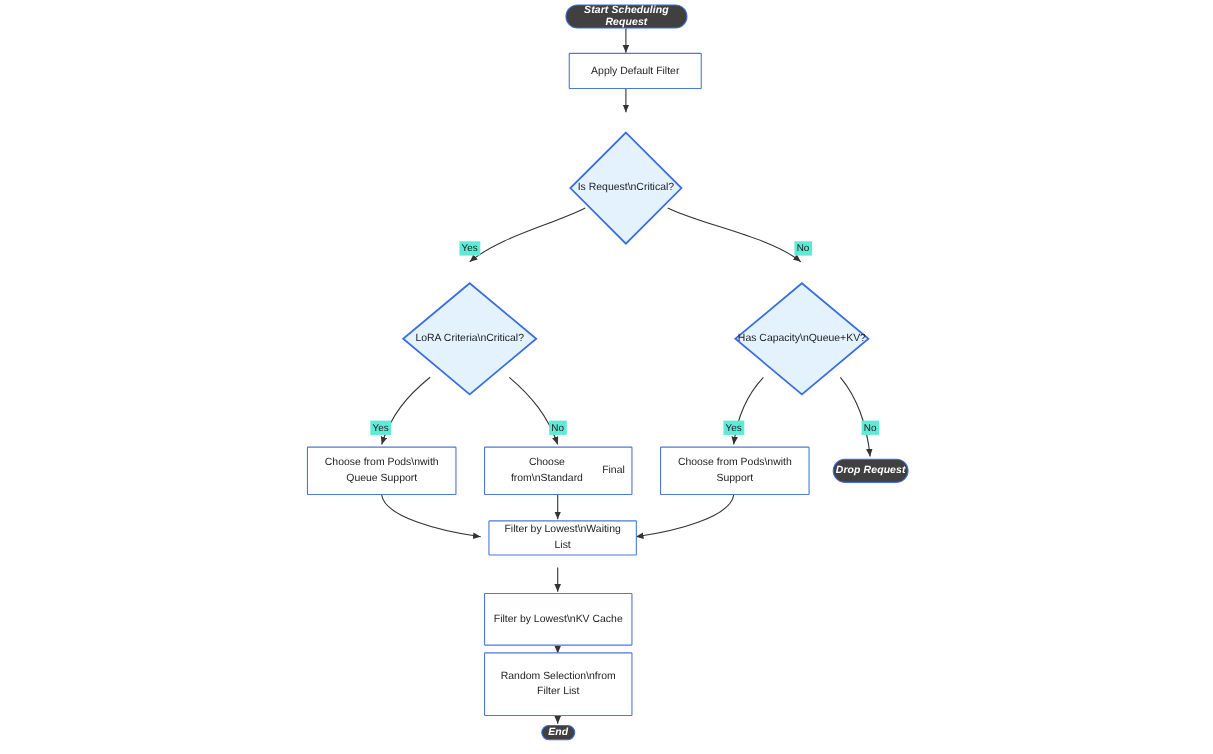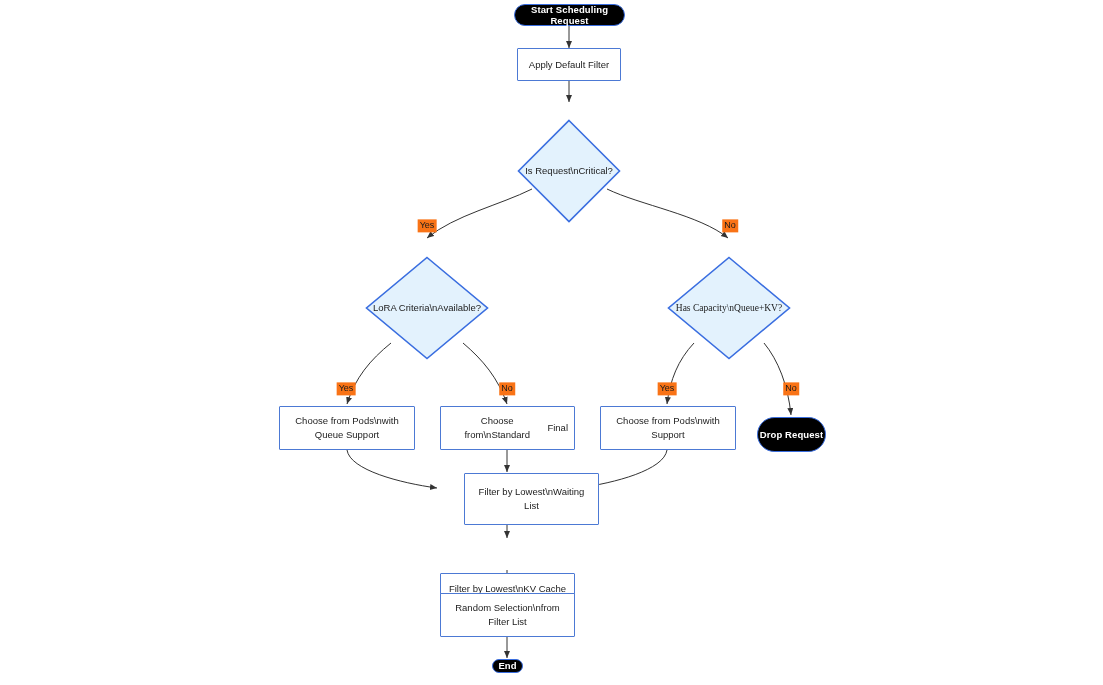--- a/index.html
+++ b/index.html
@@ -34,28 +34,29 @@
   .node {
     position: absolute;
     box-sizing: border-box;
     display: flex;
     align-items: center;
     justify-content: center;
     text-align: center;
   }
   
   .node-terminal {
-    background: #000000;
+    background: #404040;
     border: 1px solid #3a6ee0;
     border-radius: 40px;
     color: #ffffff;
     font-size: 9.5px;
     font-weight: bold;
     letter-spacing: 0.1px;
     line-height: 1.2;
+    font-style: italic;
   }
   
   .node-process {
     background: #ffffff;
     border: 1.3px solid #4c79d4;
     border-radius: 1px;
     color: #1b1b1b;
     font-size: 9.5px;
     line-height: 1.45;
     padding: 2px 6px;
@@ -76,21 +77,21 @@
     position: relative;
     z-index: 2;
     color: #1b1b1b;
     font-size: 9.5px;
     line-height: 1.3;
     white-space: nowrap;
   }
   
   .edge-label {
     position: absolute;
-    background: #f97316;
+    background: #5eead4;
     color: #1b1b1b;
     font-size: 9px;
     line-height: 1.25;
     padding: 1px 2px;
     white-space: nowrap;
     transform: translate(-50%, -50%);
     text-align: center;
   }
 </style>
 </head>
@@ -131,39 +132,39 @@
 
     <path class="edge-path" marker-end="url(#arrow)" d="M507,570 L507,594"></path>
 
     <path class="edge-path" marker-end="url(#arrow)" d="M507,636 L507,658"></path>
   </svg>
 
   <div class="node node-terminal" style="left:514px; top:4px; width:111px; height:22px;">
     <span>Start Scheduling Request</span>
   </div>
 
-  <div class="node node-process" style="left:517px; top:48px; width:104px; height:33px;">
+  <div class="node node-process" style="left:517px; top:48px; width:121px; height:33px;">
     <span>Apply Default Filter</span>
   </div>
 
   <div class="node node-decision" style="left:517px; top:119px; width:104px; height:104px;">
     <svg class="diamond-shape" viewBox="0 0 104 104" preserveAspectRatio="none">
       <polygon points="52,1.5 102.5,52 52,102.5 1.5,52" fill="#e3f2fd" stroke="#3a6ee0" stroke-width="1.6"></polygon>
     </svg>
     <span class="diamond-label">Is Request\nCritical?</span>
   </div>
 
   <div class="node node-decision" style="left:365px; top:256px; width:124px; height:104px;">
     <svg class="diamond-shape" viewBox="0 0 124 104" preserveAspectRatio="none">
       <polygon points="62,1.5 122.5,52 62,102.5 1.5,52" fill="#e3f2fd" stroke="#3a6ee0" stroke-width="1.6"></polygon>
     </svg>
-    <span class="diamond-label">LoRA Criteria\nAvailable?</span>
-  </div>
-
-  <div class="node node-decision" style="left:667px; top:256px; width:124px; height:104px;font-family:Liberation Serif, serif;">
+    <span class="diamond-label">LoRA Criteria\nCritical?</span>
+  </div>
+
+  <div class="node node-decision" style="left:667px; top:256px; width:124px; height:104px;">
     <svg class="diamond-shape" viewBox="0 0 124 104" preserveAspectRatio="none">
       <polygon points="62,1.5 122.5,52 62,102.5 1.5,52" fill="#e3f2fd" stroke="#3a6ee0" stroke-width="1.6"></polygon>
     </svg>
     <span class="diamond-label">Has Capacity\nQueue+KV?</span>
   </div>
 
   <div class="node node-process" style="left:279px; top:406px; width:136px; height:44px; flex-direction:column;">
     <span>Choose from Pods\nwith</span>
     <span>Queue Support</span>
   </div>
@@ -171,34 +172,34 @@
   <div class="node node-process" style="left:440px; top:406px; width:135px; height:44px; flex-direction:row;">
     <span>Choose from\nStandard</span>
     <span>Final</span>
   </div>
 
   <div class="node node-process" style="left:600px; top:406px; width:136px; height:44px; flex-direction:column;">
     <span>Choose from Pods\nwith</span>
     <span>Support</span>
   </div>
 
-  <div class="node node-terminal" style="left:757px; top:417px; width:69px; height:35px;">
+  <div class="node node-terminal" style="left:757px; top:417px; width:69px; height:22px;">
     <span>Drop Request</span>
   </div>
 
-  <div class="node node-process" style="left:464px; top:473px; width:135px; height:52px; flex-direction:column;">
+  <div class="node node-process" style="left:444px; top:473px; width:135px; height:32px; flex-direction:column;">
     <span>Filter by Lowest\nWaiting</span>
     <span>List</span>
   </div>
 
-  <div class="node node-process" style="left:440px; top:539px; width:135px; height:32px;margin-top:34px;">
+  <div class="node node-process" style="left:440px; top:539px; width:135px; height:48px;">
     <span>Filter by Lowest\nKV Cache</span>
   </div>
 
-  <div class="node node-process" style="left:440px; top:593px; width:135px; height:44px; flex-direction:column;">
+  <div class="node node-process" style="left:440px; top:593px; width:135px; height:58px; flex-direction:column;">
     <span>Random Selection\nfrom</span>
     <span>Filter List</span>
   </div>
 
   <div class="node node-terminal" style="left:492px; top:659px; width:31px; height:14px;">
     <span>End</span>
   </div>
 
   <div class="edge-label" style="left:427px; top:226px;">Yes</div>
   <div class="edge-label" style="left:730px; top:226px;">No</div>

